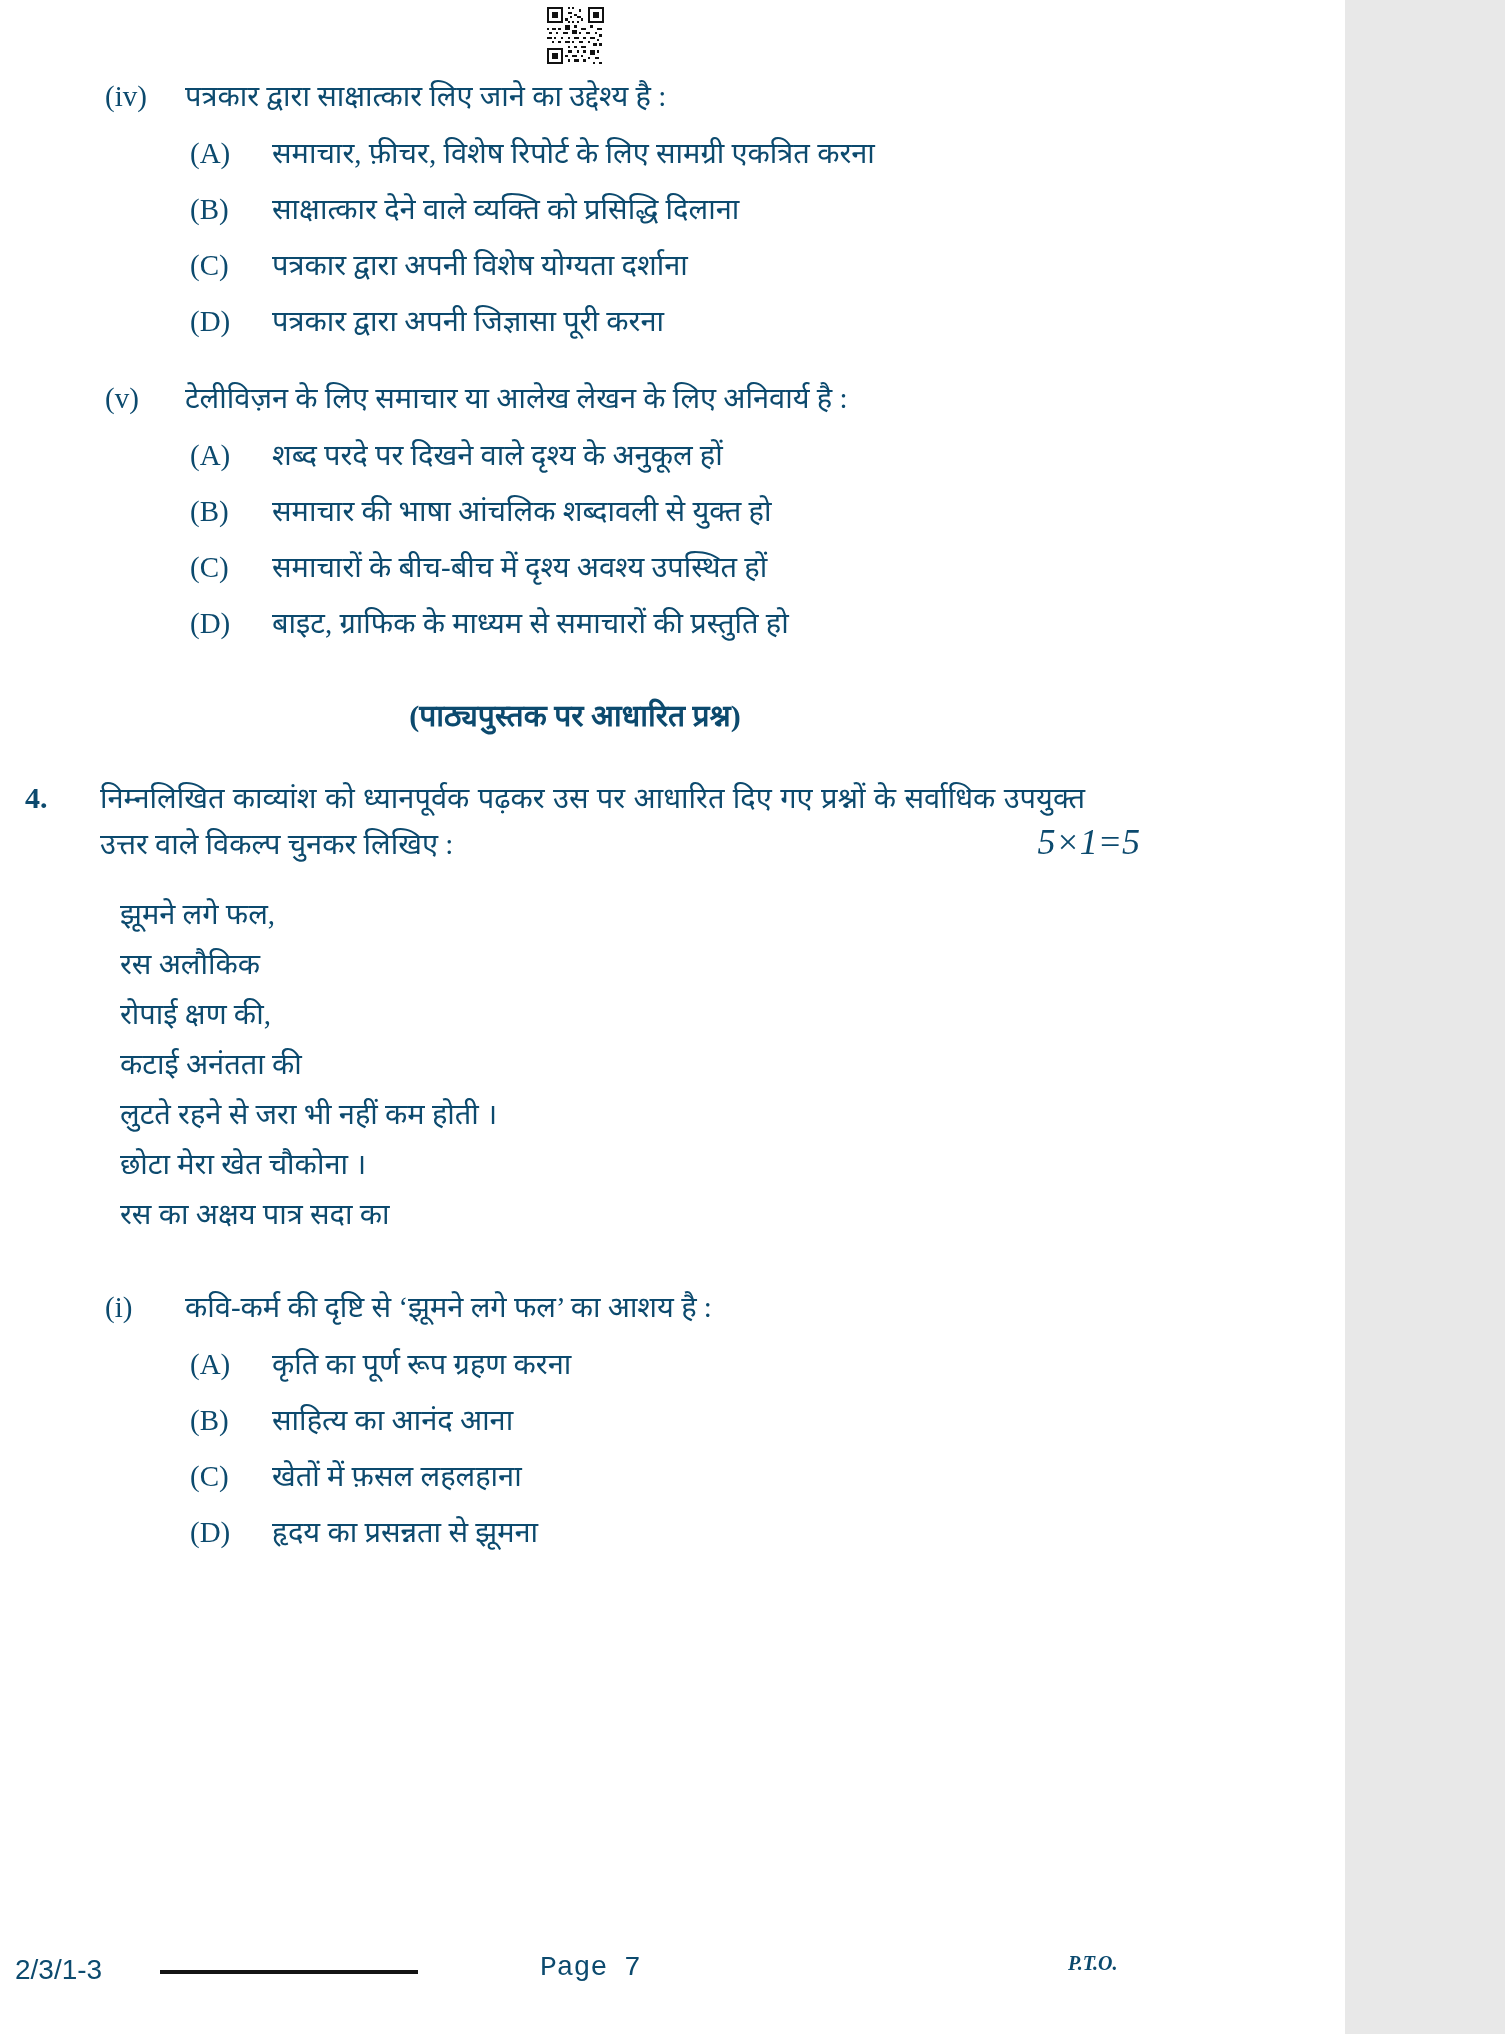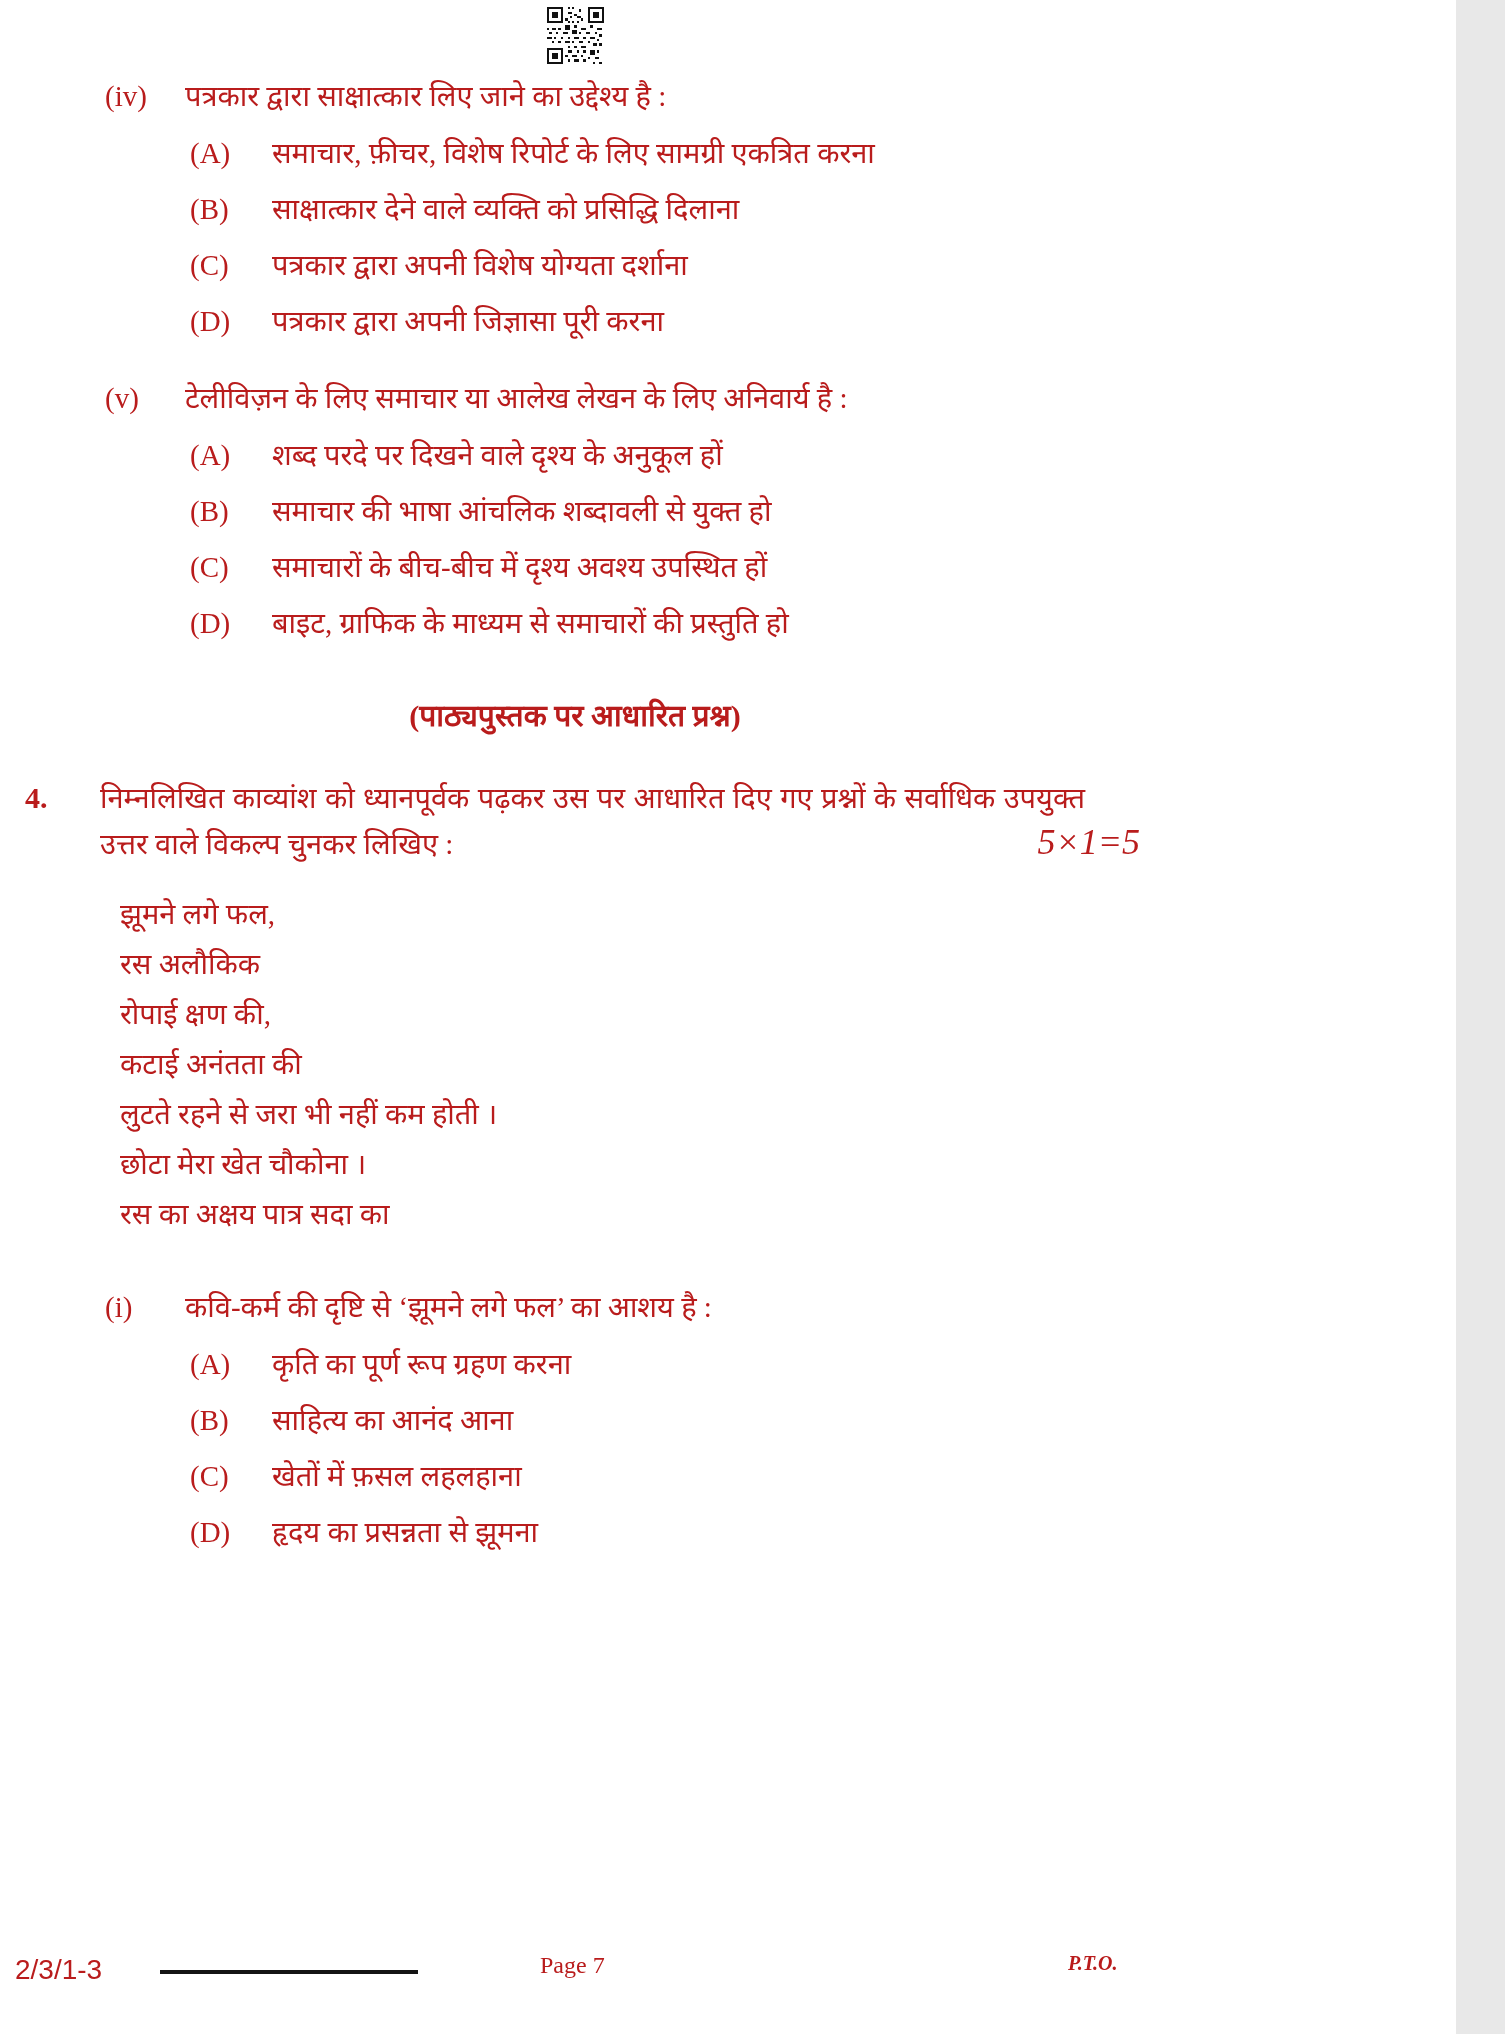--- a/index.html
+++ b/index.html
@@ -1,23 +1,23 @@
 <!DOCTYPE html>
 <html><head>
 <meta charset="utf-8">
 <style>
   * { box-sizing: border-box; margin: 0; padding: 0; }
   html, body { background: #e8e8e8; }
   .page {
     position: relative;
-    width: 1456px;
+    width: 1345px;
     height: 2034px;
     background: #ffffff;
     font-family: "Liberation Serif", "DejaVu Serif", serif;
-    color: #b91c1c;
+    color: #0c4a6e;
     overflow: hidden;
   }
   .content {
     position: absolute;
     top: 0; left: 0;
     width: 1150px;
   }
   .qr-wrap {
     width: 100%;
     height: 62px;
@@ -105,22 +105,22 @@
   }
   .footer-rule {
     position: absolute;
     left: 160px; top: 22px;
     width: 258px; height: 4px;
     background: #141414;
   }
   .page-label {
     position: absolute;
     left: 540px; top: 4px;
-    font-family: Liberation Serif, serif;
-    font-size: 24px;
+    font-family: Liberation Mono, monospace;
+    font-size: 28px;
   }
   .pto {
     position: absolute;
     left: 1068px; top: 4px;
     font-style: italic;
     font-weight: bold;
     font-size: 20px;
   }
 </style>
 </head>

